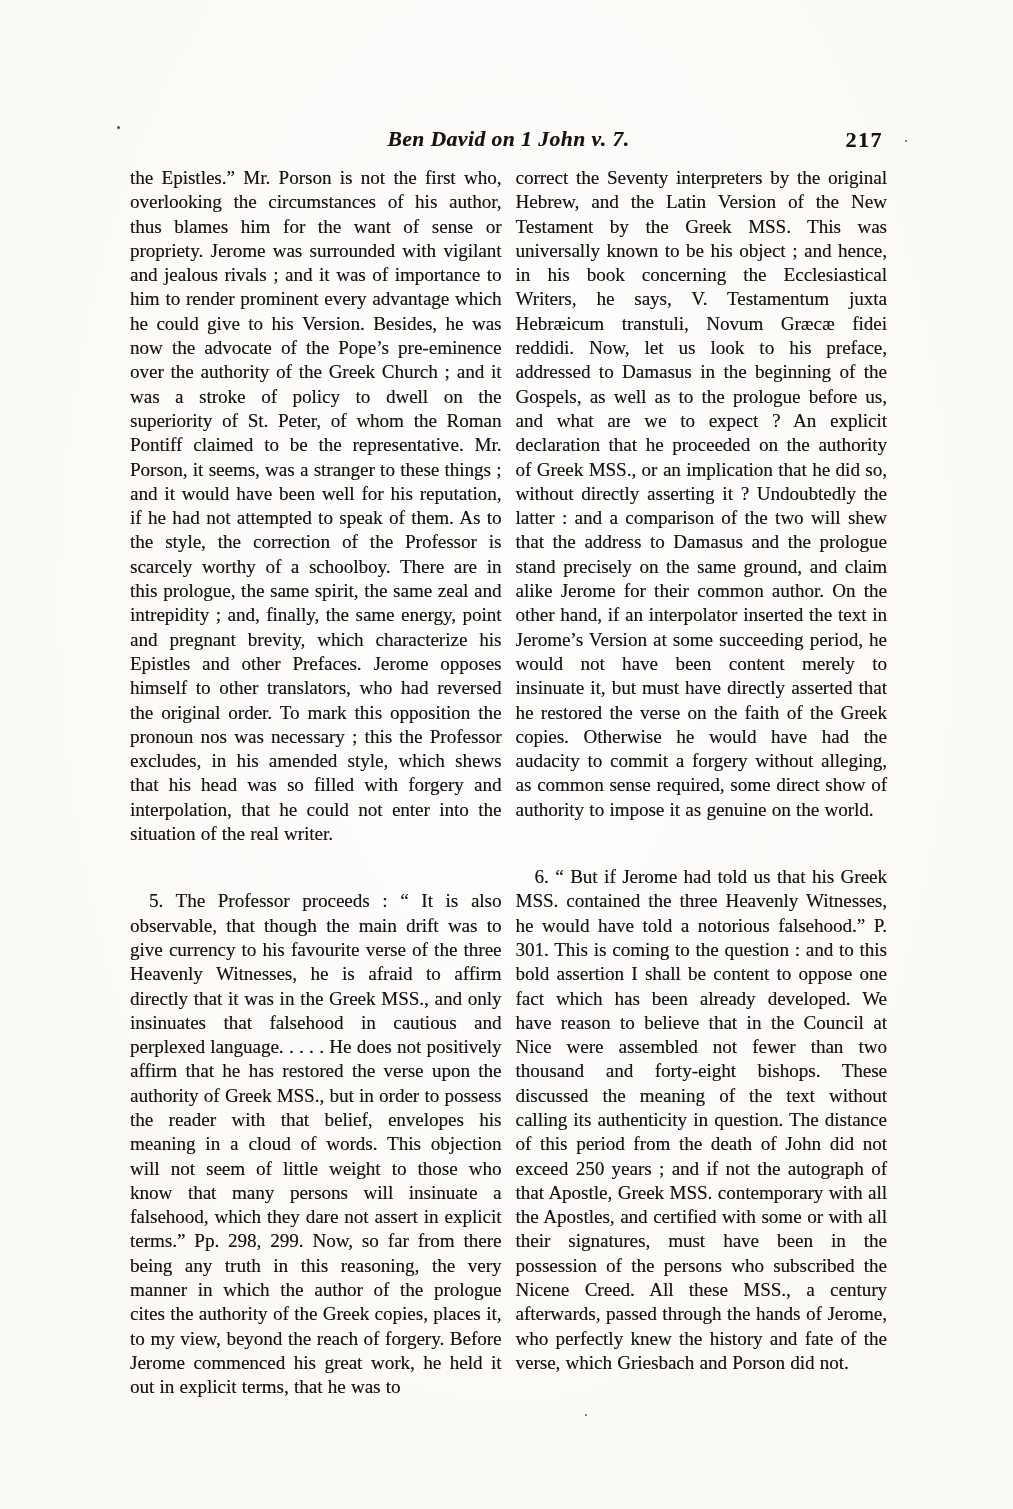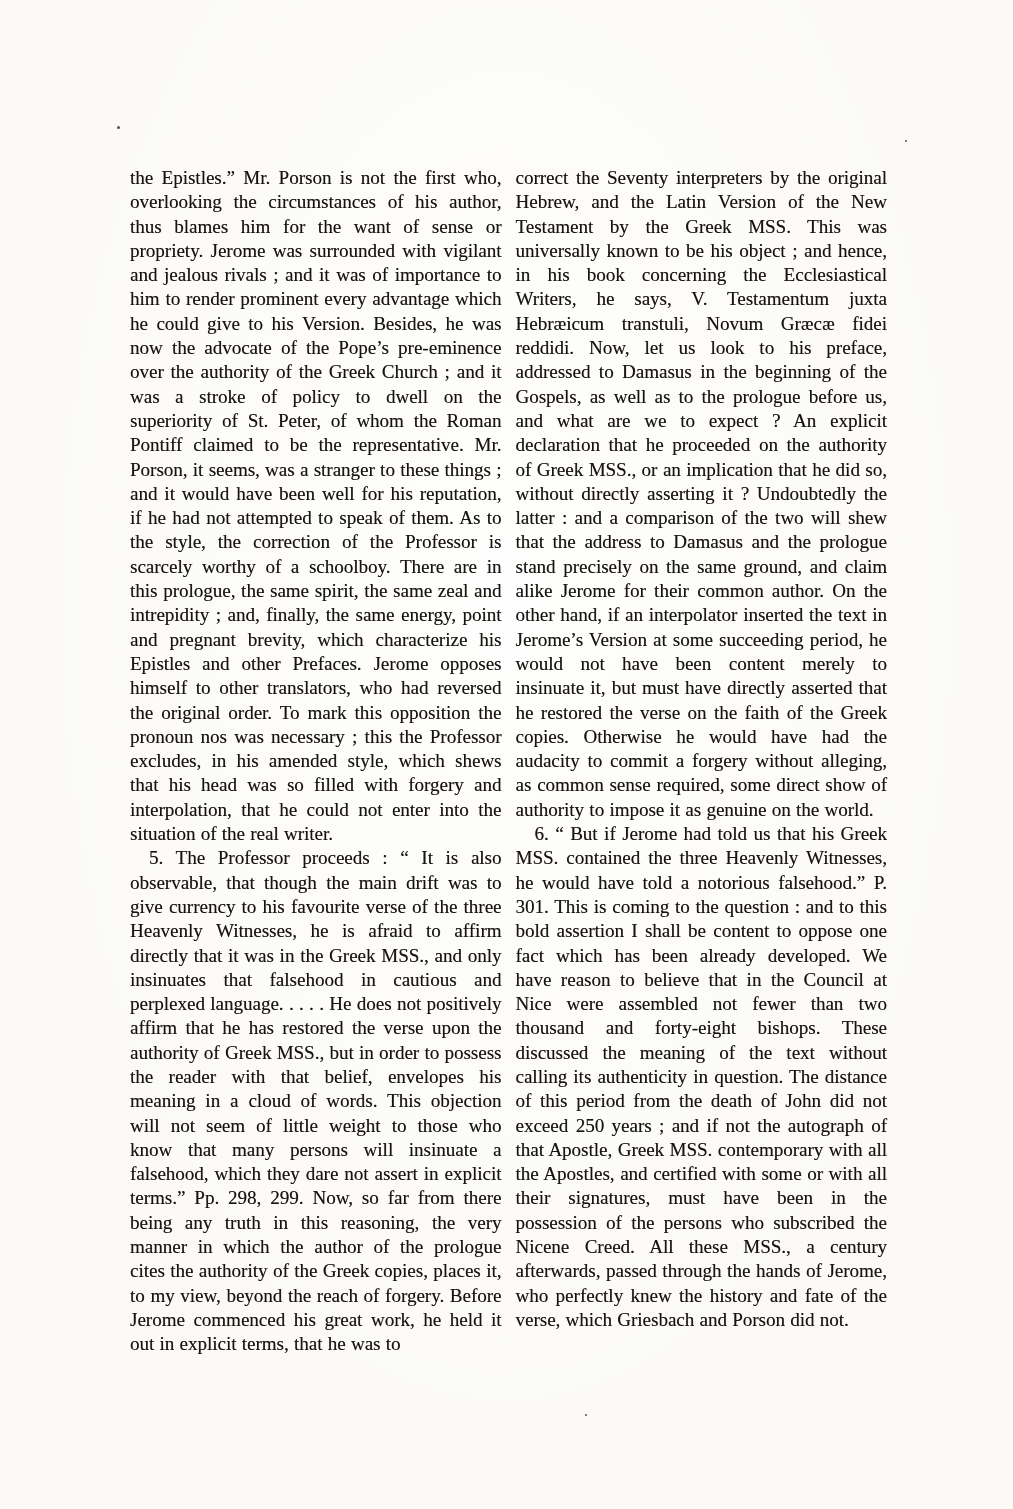--- a/index.html
+++ b/index.html
@@ -57,37 +57,42 @@
     font-size: 19px;
     line-height: 24.3px;
     word-spacing: 0.5px;
     text-shadow: 0.25px 0.25px 0 rgba(23,19,15,0.5);
   }
   .col p {
     margin: 0;
   }
   .col p.indent {
     text-indent: 19px;
+    margin-top: 43px;
   }
   .it {
   }
   .speck {
     position: absolute;
     background: rgba(30,25,20,0.75);
     border-radius: 50%;
   }
   .speck-1 { left: 117px; top: 126px; width: 3px; height: 3px; }
   .speck-2 { left: 905px; top: 140px; width: 2px; height: 2px; }
   .speck-3 { left: 585px; top: 1414px; width: 2px; height: 2px; }
 </style>
 </head>
 <body>
 
 <div class="page">
 
+  <div class="header">
+    <span class="running-title">Ben David on 1 John v. 7.</span>
+    <span class="page-number">217</span>
+  </div>
 
   <div class="columns">
     <div class="col col-left">
         <p><span>the Epistles.”  Mr. Porson is not the first who, overlooking the circumstances of his author, thus blames him for the want of sense or propriety. Jerome was surrounded with vigilant and jealous rivals ; and it was of importance to him to render prominent every advantage which he could give to his Version.  Besides, he was now the advocate of the Pope’s pre-eminence over the authority of the Greek Church ; and it was a stroke of policy to dwell on the superiority of St. Peter, of whom the Roman Pontiff claimed to be the representative.  Mr. Porson, it seems, was a stranger to these things ; and it would have been well for his reputation, if he had not attempted to speak of them.  As to the style, the correction of the Professor is scarcely worthy of a schoolboy.  There are in this prologue, the same spirit, the same zeal and intrepidity ; and, finally, the same energy, point and pregnant brevity, which characterize his Epistles and other Prefaces.  Jerome opposes himself to other translators, who had reversed the original order.  To mark this opposition the pronoun </span><span class="it">nos</span><span> was necessary ; this the Professor excludes, in his amended style, which shews that his head was so filled with forgery and interpolation, that he could not enter into the situation of the real writer.</span></p>
         <p class="indent"><span>5. The Professor proceeds : “ It is also observable, that though the main drift was to give currency to his favourite verse of the three Heavenly Witnesses, he is afraid to affirm directly that it was in the Greek MSS., and only insinuates that falsehood in cautious and perplexed language. . . . .  He does not positively affirm that he has restored the verse upon the authority of Greek MSS., but in order to possess the reader with that belief, envelopes his meaning in a cloud of words.  This objection will not seem of little weight to those who know that many persons will insinuate a falsehood, which they dare not assert in explicit terms.”  Pp. 298, 299.  Now, so far from there being any truth in this reasoning, the very manner in which the author of the prologue cites the authority of the Greek copies, places it, to my view, beyond the reach of forgery.  Before Jerome commenced his great work, he held it out in explicit terms, that he was to</span></p>
       </div>
     <div class="col col-right">
         <p><span>correct the Seventy interpreters by the original Hebrew, and the Latin Version of the New Testament by the Greek MSS.  This was universally known to be his object ; and hence, in his book concerning the Ecclesiastical Writers, he says, V. Testamentum juxta Hebræicum transtuli, Novum Græcæ fidei reddidi.  Now, let us look to his preface, addressed to Damasus in the beginning of the Gospels, as well as to the prologue before us, and what are we to expect ?  An explicit declaration that he proceeded on the authority of Greek MSS., or an </span><span class="it">implication</span><span> that he did so, without directly asserting it ?  Undoubtedly the latter : and a comparison of the two will shew that the address to Damasus and the prologue stand precisely on the same ground, and claim alike Jerome for their common author.  On the other hand, if an interpolator inserted the text in Jerome’s Version at some succeeding period, he would not have been content merely to insinuate it, but must have directly asserted that he restored the verse on the faith of the Greek copies.  Otherwise he would have had the audacity to commit a forgery without alleging, as common sense required, some direct show of authority to impose it as genuine on the world.</span></p>
         <p class="indent"><span>6. “ But if Jerome had told us that his Greek MSS. contained the three Heavenly Witnesses, he would have told a notorious falsehood.”  P. 301.  This is coming to the question : and to this bold assertion I shall be content to oppose one fact which has been already developed.  We have reason to believe that in the Council at Nice were assembled not fewer than </span><span class="it">two thousand and forty-eight</span><span> bishops.  These discussed the meaning of the text without calling its authenticity in question.  The distance of this period from the death of John did not exceed 250 years ; and if not the autograph of that Apostle, Greek MSS. contemporary with all the Apostles, and certified with some or with all their signatures, must have been in the possession of the persons who subscribed the Nicene Creed.  All these MSS., a century afterwards, passed through the hands of Jerome, who perfectly knew the history and fate of the verse, which Griesbach and Porson did not.</span></p>
       </div>

